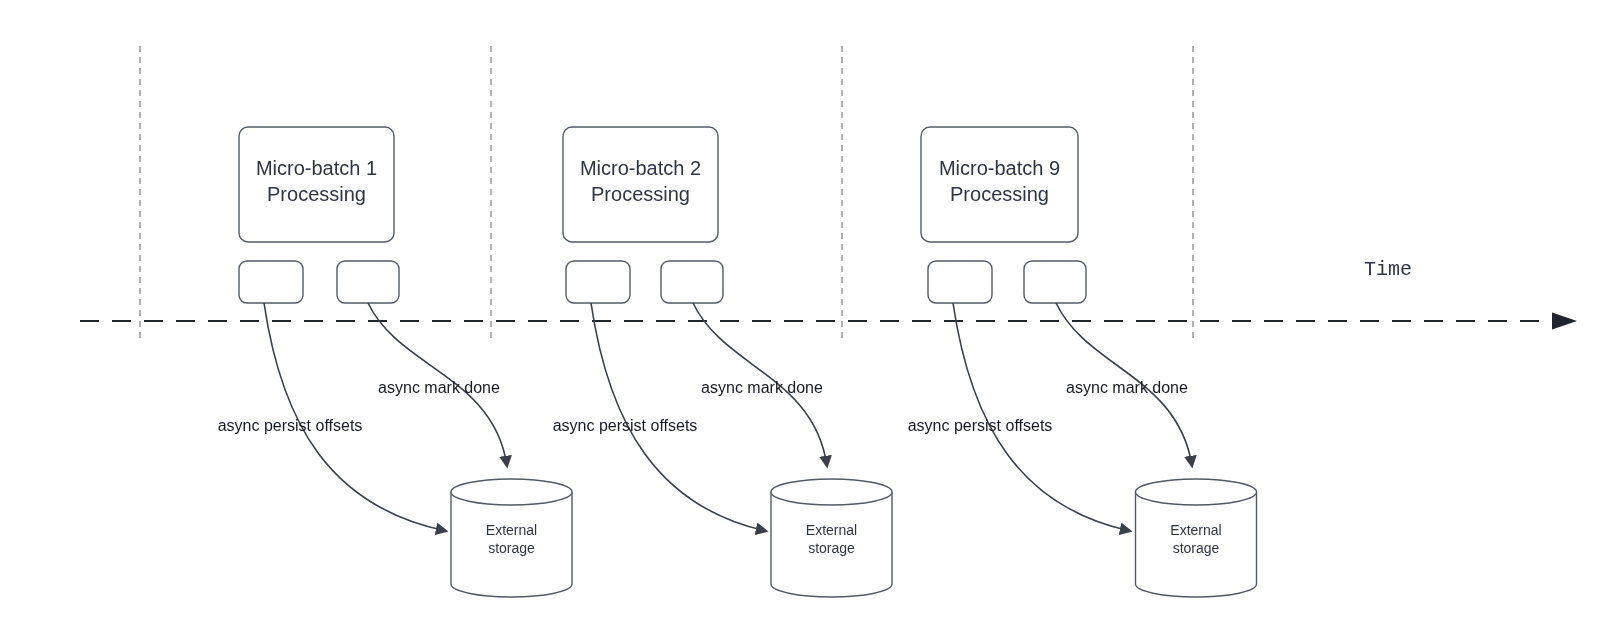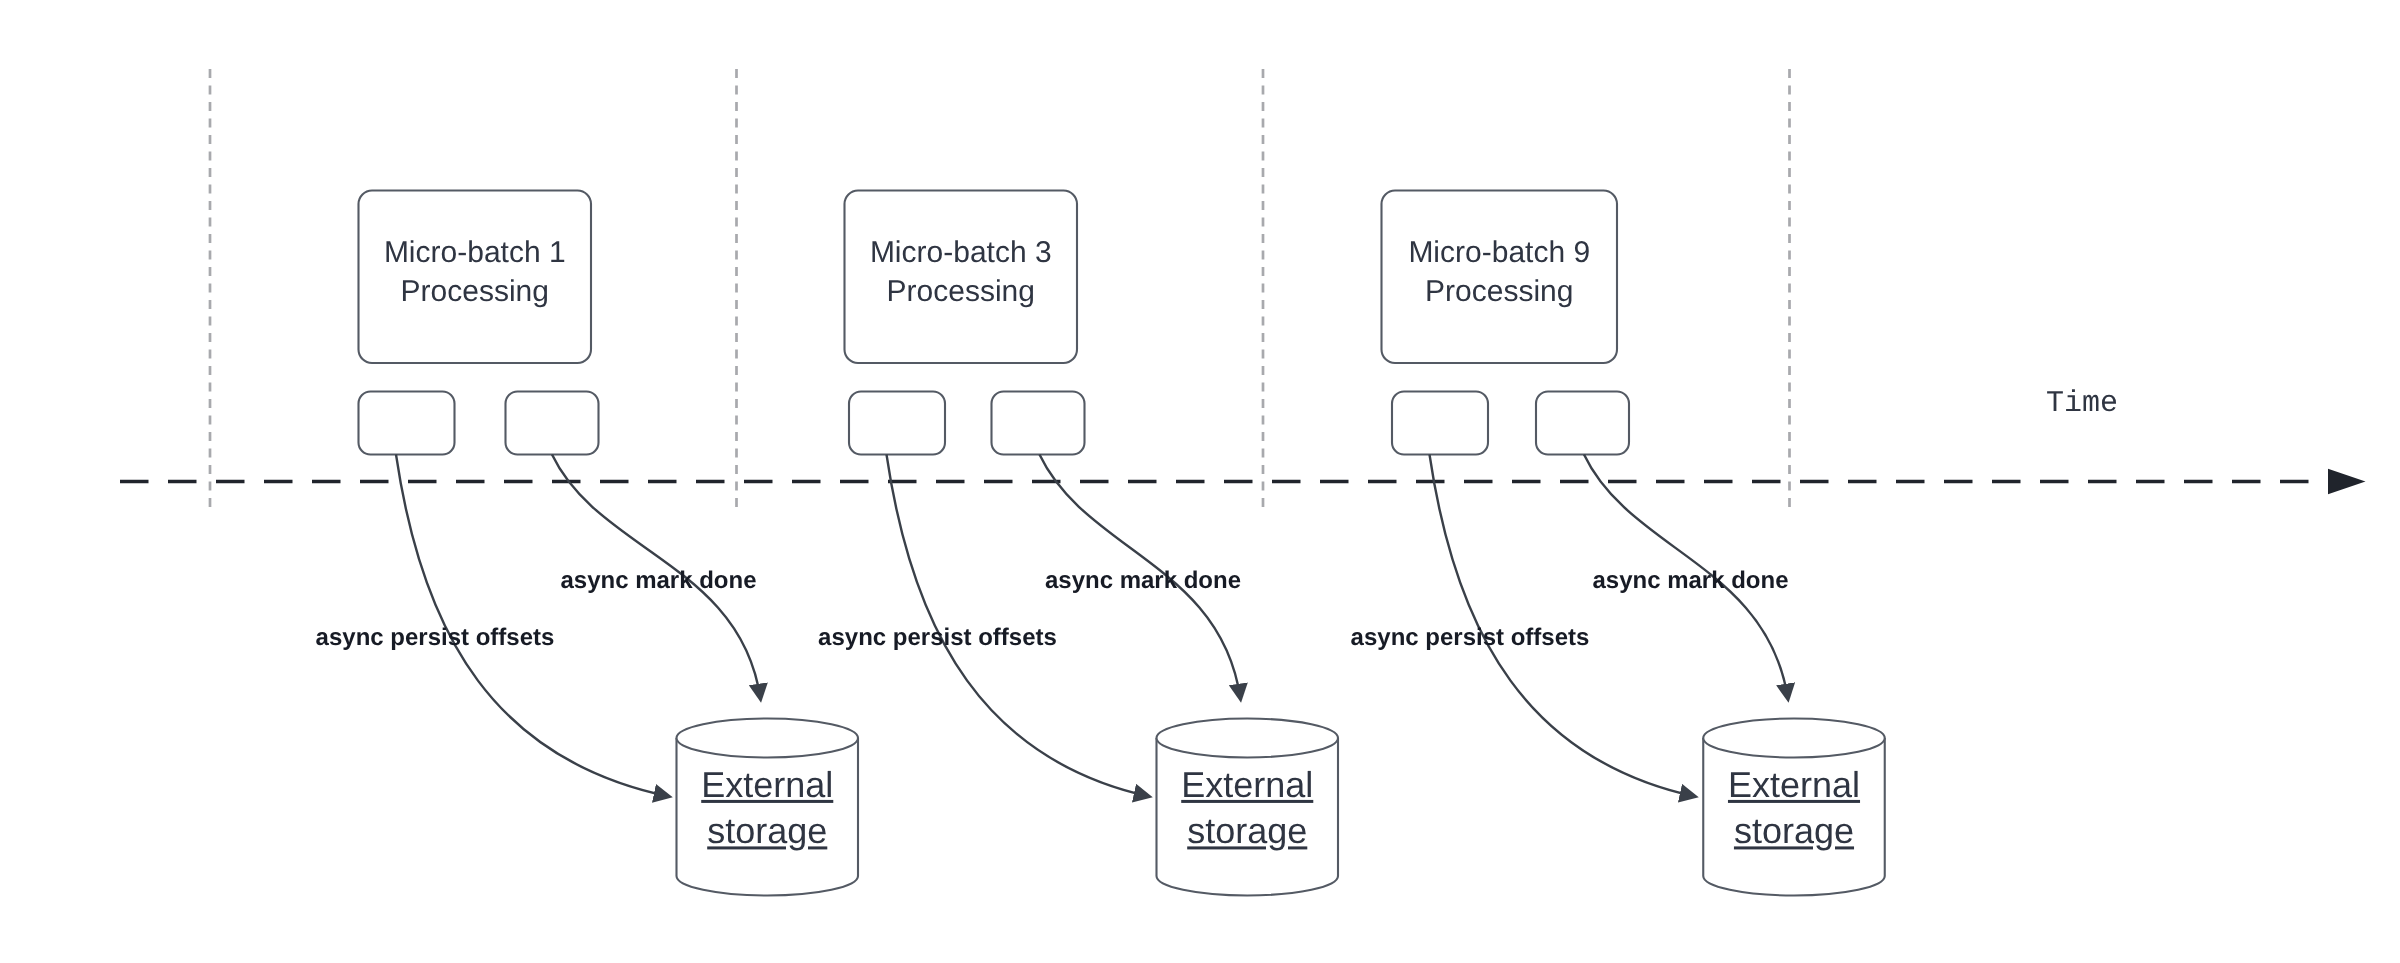--- a/index.html
+++ b/index.html
@@ -25,24 +25,24 @@
   .timeline-head{fill:var(--timeline);stroke:none;}
   .shape{fill:#ffffff;stroke:var(--shape-stroke);stroke-width:1.4;}
   .connector{fill:none;stroke:var(--connector);stroke-width:1.6;marker-end:url(#arrow);}
   .arrowhead{fill:var(--connector);}
   .lbl{
     position:absolute;transform:translate(-50%,-50%);
     white-space:pre-line;text-align:center;
     color:var(--text);font-size:20px;line-height:1.28;
   }
   .lbl.small-bold{
-    font-weight:bold;font-size:16px;color:var(--label-text);
+    font-weight:normal;font-size:16px;color:var(--label-text);
     white-space:nowrap;line-height:1.1;
   }
-  .lbl.storage{font-size:24px;text-decoration:underline;}
+  .lbl.storage{font-size:14px;}
   .lbl.time{font-size:20px;font-family:Liberation Mono, monospace;}
 </style>
 </head>
 <body>
 
 <div class="canvas">
 
   <svg width="1600" height="642" viewBox="0 0 1600 642">
     <defs>
       <marker id="arrow" viewBox="0 0 10 10" refX="8" refY="5" markerWidth="8" markerHeight="8" orient="auto-start-reverse">
@@ -84,21 +84,21 @@
     <path class="connector" d="M953,303 C971,425 1020,507 1130,531"></path>
     <path class="connector" d="M1056,303 C1087,368 1178,376 1192,466"></path>
     <g>
       <path class="shape" d="M1135.5,492 L1135.5,584 A60.5,13 0 0 0 1256.5,584 L1256.5,492"></path>
       <ellipse class="shape" cx="1196" cy="492" rx="60.5" ry="13"></ellipse>
     </g>
   </svg>
 
   <div class="lbl" style="left:316.5px;top:182px">Micro-batch 1
 Processing</div>
-  <div class="lbl" style="left:640.5px;top:182px">Micro-batch 3
+  <div class="lbl" style="left:640.5px;top:182px">Micro-batch 2
 Processing</div>
   <div class="lbl" style="left:999.5px;top:182px">Micro-batch 9
 Processing</div>
 
   <div class="lbl small-bold" style="left:290px;top:426px">async persist offsets</div>
   <div class="lbl small-bold" style="left:625px;top:426px">async persist offsets</div>
   <div class="lbl small-bold" style="left:980px;top:426px">async persist offsets</div>
 
   <div class="lbl small-bold" style="left:439px;top:388px">async mark done</div>
   <div class="lbl small-bold" style="left:762px;top:388px">async mark done</div>

